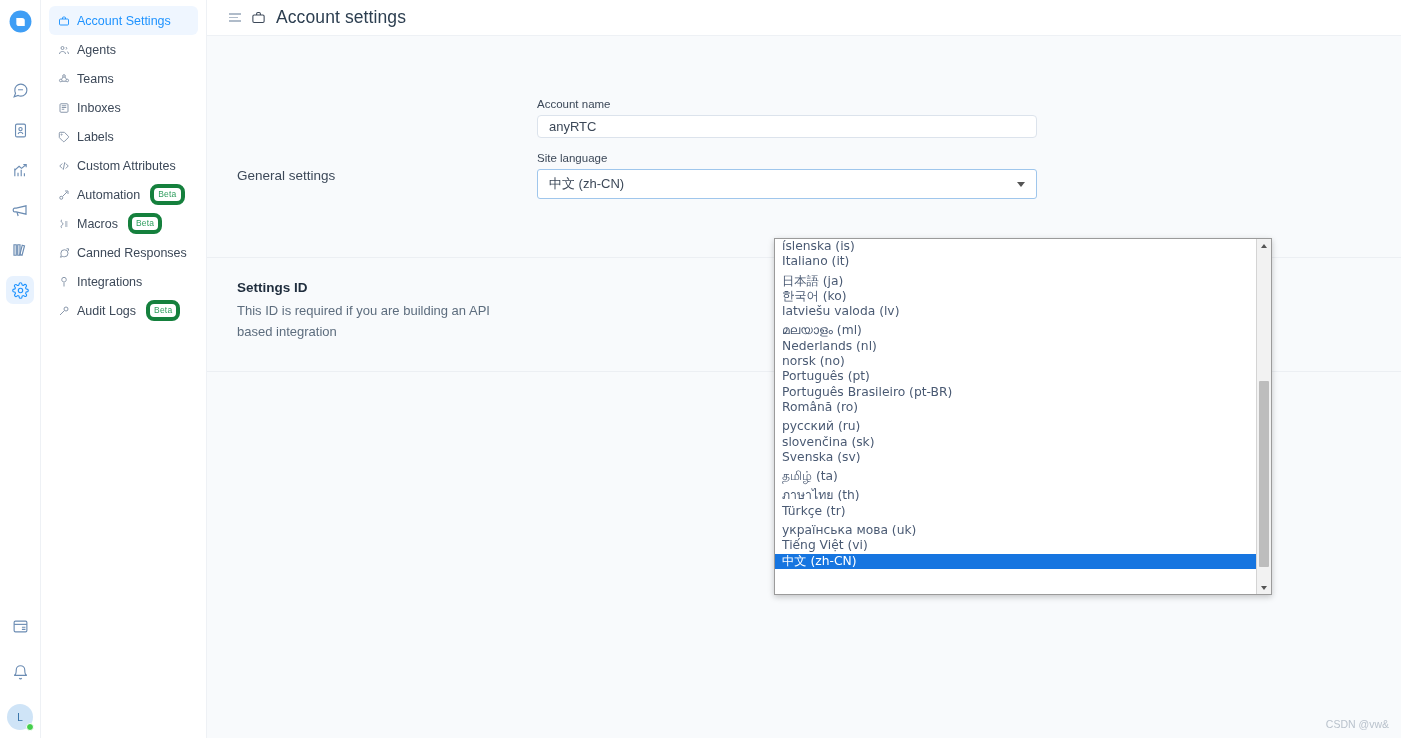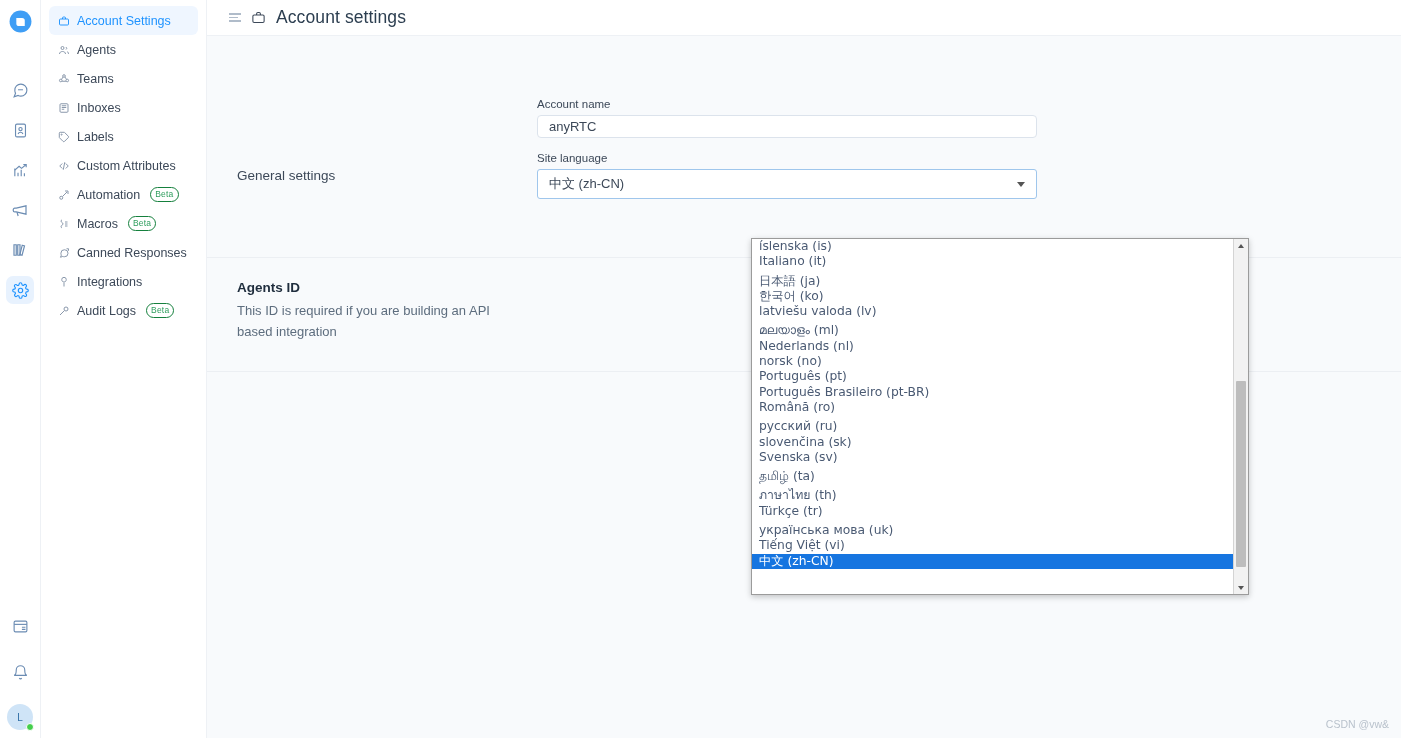--- a/index.html
+++ b/index.html
@@ -52,21 +52,21 @@
   .nav-item {
     display: flex; align-items: center; gap: 7px;
     height: 29px; padding: 0 8px; border-radius: 6px;
     font-size: 12.5px; color: #3c4858; white-space: nowrap;
   }
   .nav-item.active { background: #eff6ff; color: #1f93ff; }
   .nav-item .nv-ic { width: 13px; height: 13px; flex: 0 0 13px; display:flex; align-items:center; justify-content:center; color:#8492a6; }
   .nav-item.active .nv-ic { color: #1f93ff; }
   .beta {
     font-size: 8.5px; line-height: 1; padding: 2px 4px 3px;
-    border: 1px solid #15803d; color: #2f9e5e;
+    border: 4px solid #15803d; color: #2f9e5e;
     border-radius: 8px; margin-left: 3px; letter-spacing: .2px;
   }
 
   
   .main { flex: 1; height: 738px; background: #f8fafc; position: relative; overflow: hidden; }
   .topbar {
     height: 36px; background: #ffffff;
     border-bottom: 1px solid #eef1f5;
     display: flex; align-items: center; gap: 10px;
     padding: 0 0 0 22px;
@@ -104,21 +104,21 @@
     width: 500px; height: 30px;
     border: 1px solid #9fc6ec; border-radius: 3px;
     background: #fff; color: #3c4858; font-size: 13px;
     padding: 0 11px; display: flex; align-items: center;
     justify-content: space-between;
   }
   .caret { width:0;height:0;border-left:4px solid transparent;border-right:4px solid transparent;border-top:5px solid #555; }
 
   
   .dropdown {
-    position: absolute; left: 544px; top: 202px;
+    position: absolute; left: 567px; top: 202px;
     width: 498px; height: 357px;
     background: #ffffff;
     border: 1px solid #9b9b9b;
     box-shadow: 0 2px 6px rgba(0,0,0,.22);
     display: flex; z-index: 50;
     overflow: hidden;
   }
   .dd-list { flex: 1; overflow: hidden; padding: 0; position: relative; }
   .dd-item {
     height: 15.3px; line-height: 15.3px;
@@ -385,21 +385,21 @@
               <span>中文 (zh-CN)</span>
               <span class="caret"></span>
             </div>
           </div>
 
         </div>
       </div>
 
       <div class="section" style="padding-top:22px;padding-bottom:28px;">
         <div class="sec-left">
-          <div class="sec-title">Agents ID</div>
+          <div class="sec-title">Settings ID</div>
           <div class="sec-desc">This ID is required if you are building an API based integration</div>
         </div>
         <div class="sec-right"></div>
       </div>
 
       <div style="border-top:1px solid #eceff3;height:0;"></div>
 
       <div class="dropdown">
         <div class="dd-list">
             <div class="dd-item">íslenska (is)</div>

